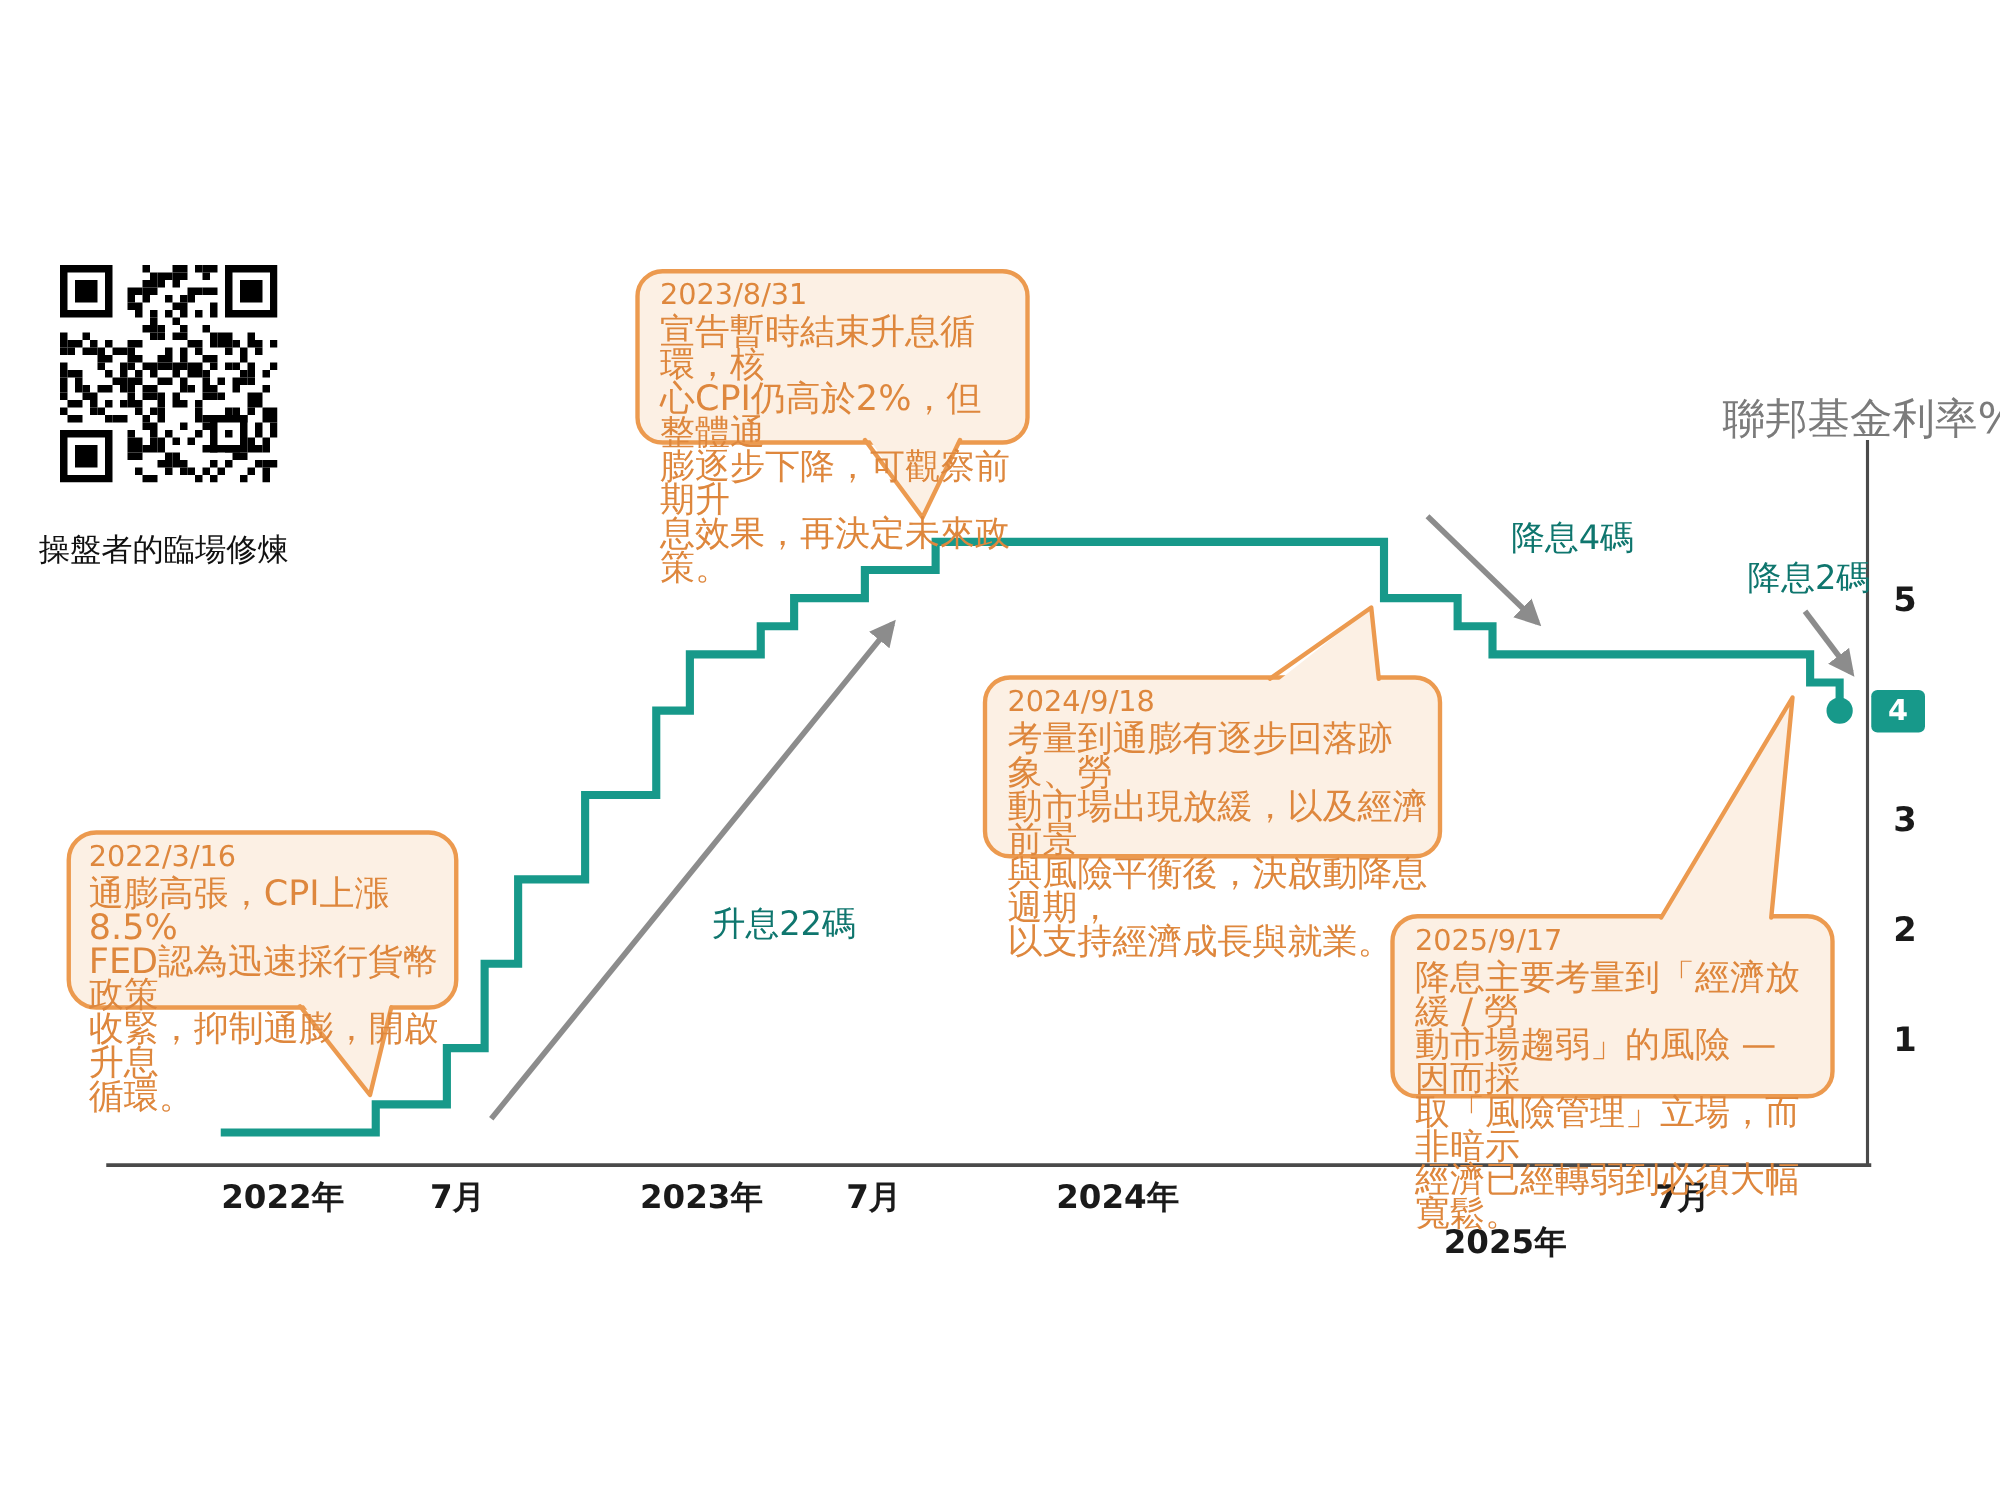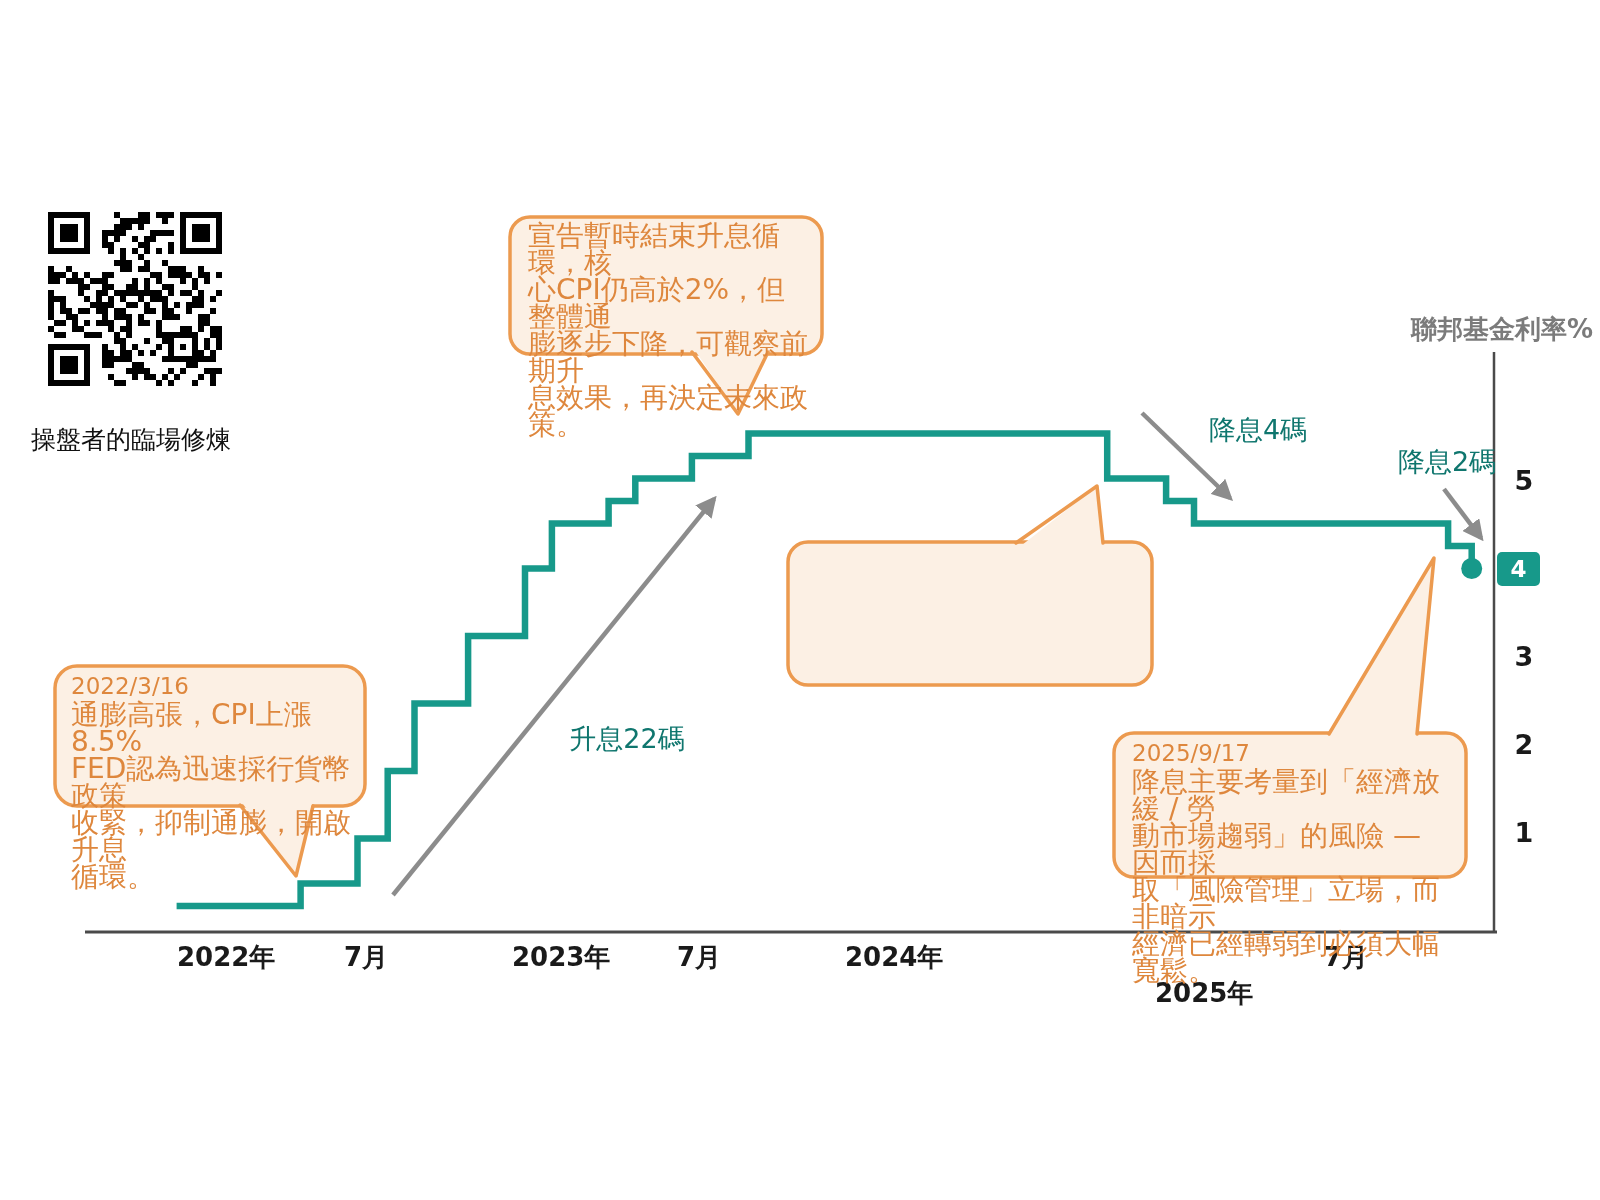--- a/index.html
+++ b/index.html
@@ -3,21 +3,21 @@
 <meta charset="utf-8">
 <style>
   html,body{margin:0;padding:0;background:#fff;}
   .stage{position:relative;width:1600px;height:1200px;background:#fff;overflow:hidden;
          font-family:"DejaVu Sans","Liberation Sans",sans-serif;}
   .abs{position:absolute;}
   svg{display:block;}
   .xlabel{font-size:26px;font-weight:bold;color:#1a1a1a;width:140px;}
   .ytick{font-size:27px;font-weight:bold;color:#1a1a1a;text-align:center;width:40px;}
   .graylab{font-size:27px;font-weight:500;color:#0f766e;text-align:center;width:180px;white-space:nowrap;}
-  .ytitle{font-size:26px;font-weight:700;color:#7b7b7b;text-align:right;width:215px;white-space:nowrap;}
+  .ytitle{font-size:34px;font-weight:400;color:#7b7b7b;text-align:right;width:215px;white-space:nowrap;}
   .callout-text{color:#DE873D;}
   .callout-text .c-date{font-size:23px;line-height:29px;font-weight:500;}
   .callout-text .c-body{font-size:28px;line-height:27px;font-weight:500;white-space:pre-line;}
   .badge{background:#17998A;border-radius:5px;color:#fff;font-size:23px;font-weight:bold;
          text-align:center;line-height:34px;width:43px;height:34px;}
   .qrcap{font-size:25px;font-weight:500;color:#111;text-align:center;width:214px;white-space:nowrap;margin-top:31px;}
 </style>
 </head>
 <body>
 
@@ -381,24 +381,32 @@
   <div class="abs graylab" style="left:1357px;top:444px;">降息2碼</div>
 
   <div class="abs callout-text" style="left:71px;top:672px;width:280px;">
     <div class="c-date">2022/3/16</div>
     <div class="c-body">通膨高張，CPI上漲8.5%
 FED認為迅速採行貨幣政策
 收緊，抑制通膨，開啟升息
 循環。</div>
   </div>
   <div class="abs callout-text" style="left:528px;top:222px;width:282px;">
+    <div class="c-date">2023/8/31</div>
     <div class="c-body">宣告暫時結束升息循環，核
 心CPI仍高於2%，但整體通
 膨逐步下降，可觀察前期升
 息效果，再決定未來政策。</div>
+  </div>
+  <div class="abs callout-text" style="left:806px;top:548px;width:336px;">
+    <div class="c-date">2024/9/18</div>
+    <div class="c-body">考量到通膨有逐步回落跡象、勞
+動市場出現放緩，以及經濟前景
+與風險平衡後，決啟動降息週期，
+以支持經濟成長與就業。</div>
   </div>
   <div class="abs callout-text" style="left:1132px;top:739px;width:324px;">
     <div class="c-date">2025/9/17</div>
     <div class="c-body">降息主要考量到「經濟放緩 / 勞
 動市場趨弱」的風險 — 因而採
 取「風險管理」立場，而非暗示
 經濟已經轉弱到必須大幅寬鬆。</div>
   </div>
 
 </div>

